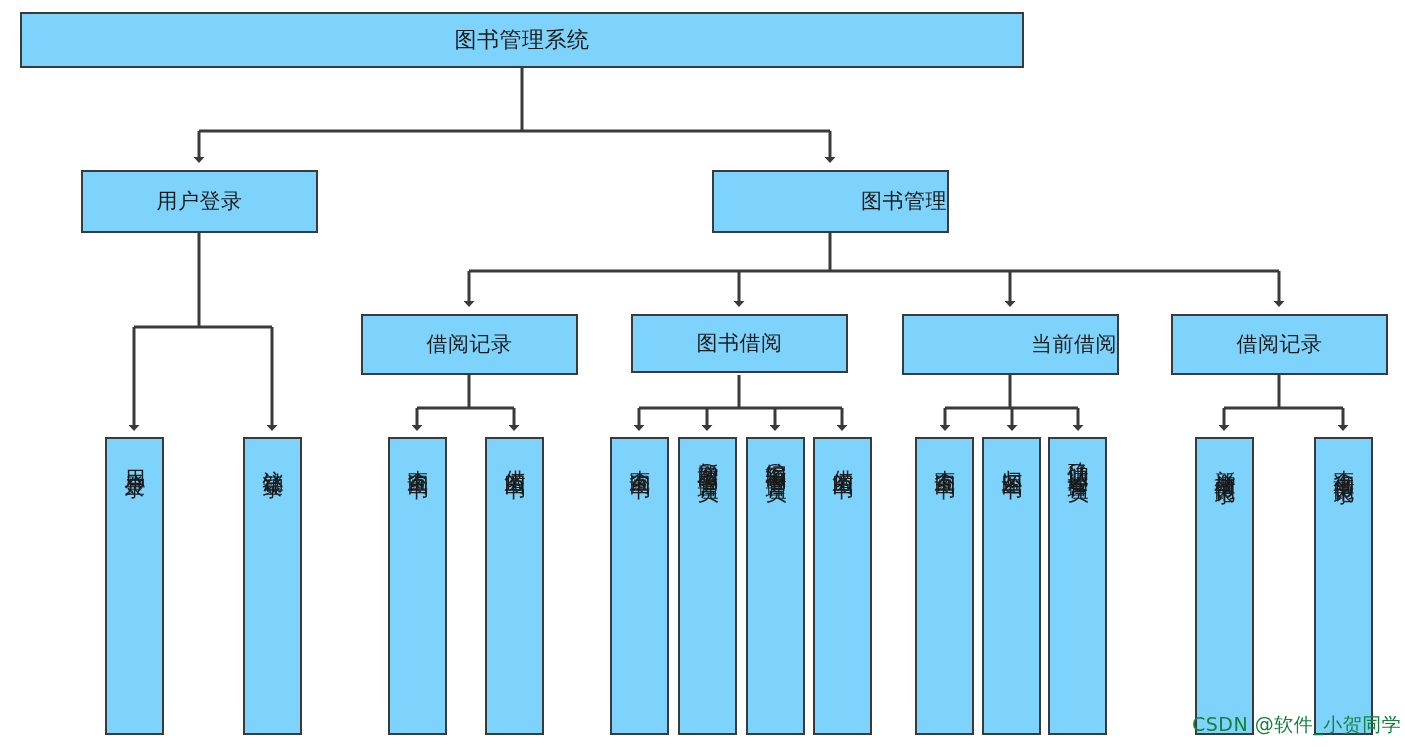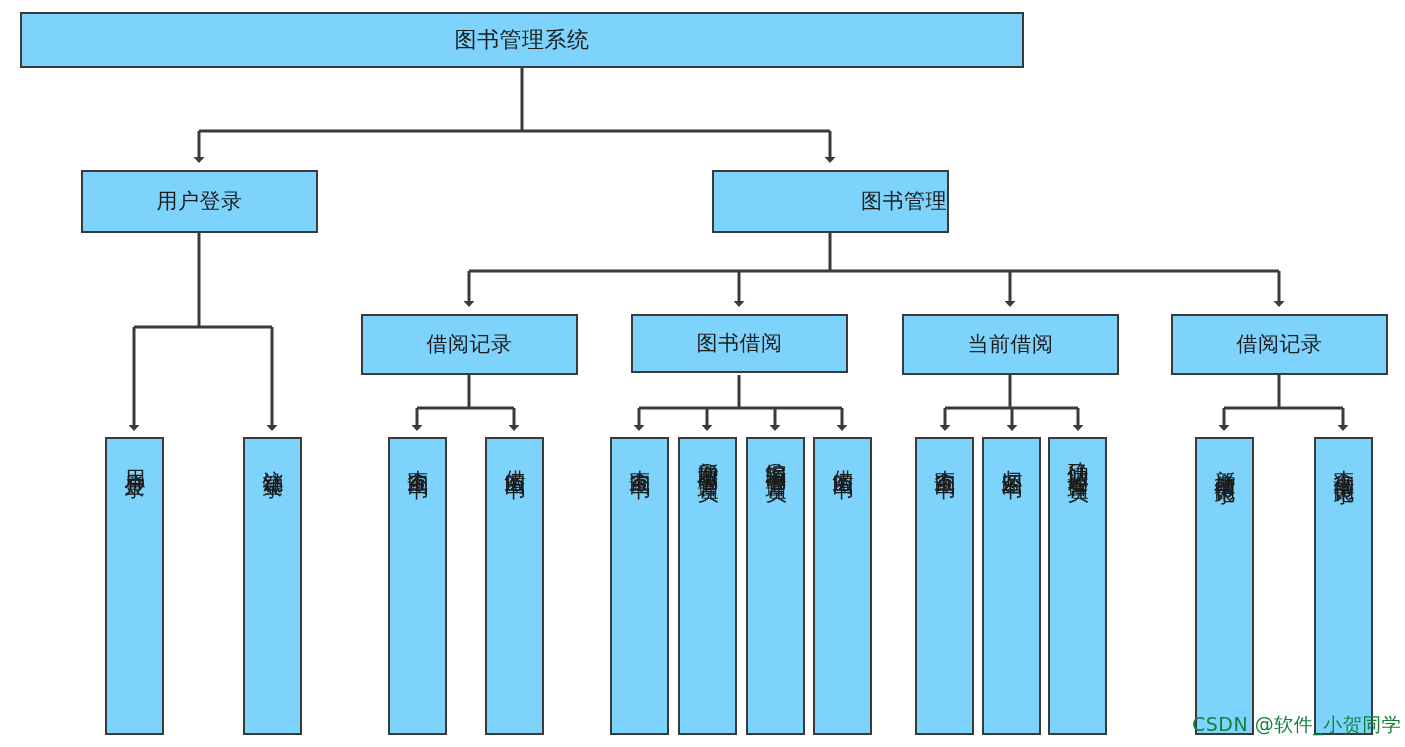--- a/index.html
+++ b/index.html
@@ -139,21 +139,21 @@
   <div class="node horiz" style="left:712px; top:170px; width:237px; height:63px;justify-content:flex-end;">
     <span class="node-label">图书管理</span>
   </div>
 
   <div class="node horiz" style="left:361px; top:314px; width:217px; height:61px;">
     <span class="node-label">借阅记录</span>
   </div>
   <div class="node horiz" style="left:631px; top:314px; width:217px; height:59px;">
     <span class="node-label">图书借阅</span>
   </div>
-  <div class="node horiz" style="left:902px; top:314px; width:217px; height:61px;">
+  <div class="node horiz" style="left:902px; top:314px; width:217px; height:61px;justify-content:flex-end;">
     <span class="node-label">当前借阅</span>
   </div>
   <div class="node horiz" style="left:1171px; top:314px; width:217px; height:61px;justify-content:center;">
     <span class="node-label">借阅记录</span>
   </div>
 
   <div class="node vert" style="left:105px; top:437px; width:59px; height:298px;">
     <span class="node-label">用户登录</span>
   </div>
   <div class="node vert" style="left:243px; top:437px; width:59px; height:298px;">

